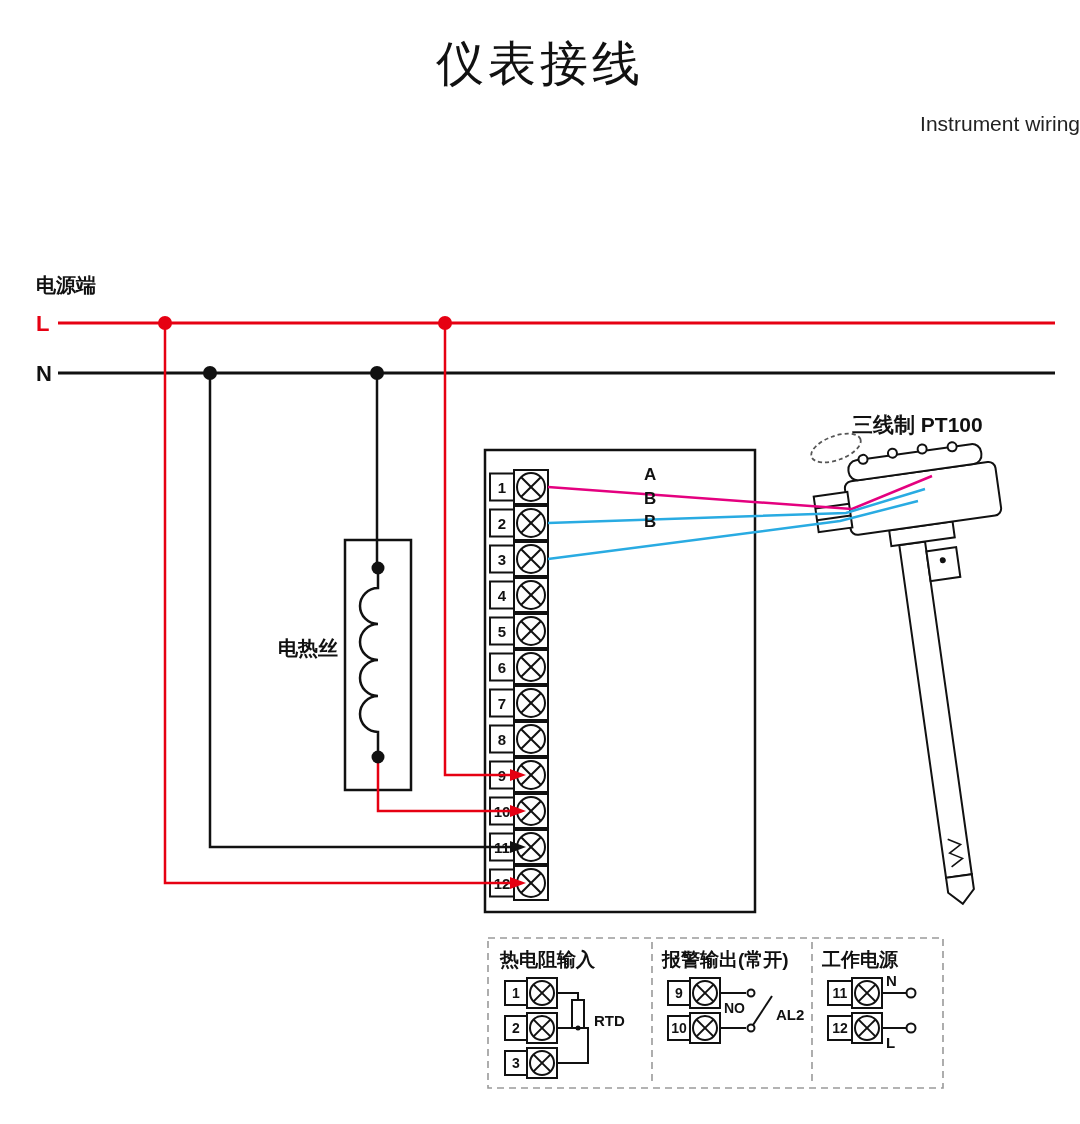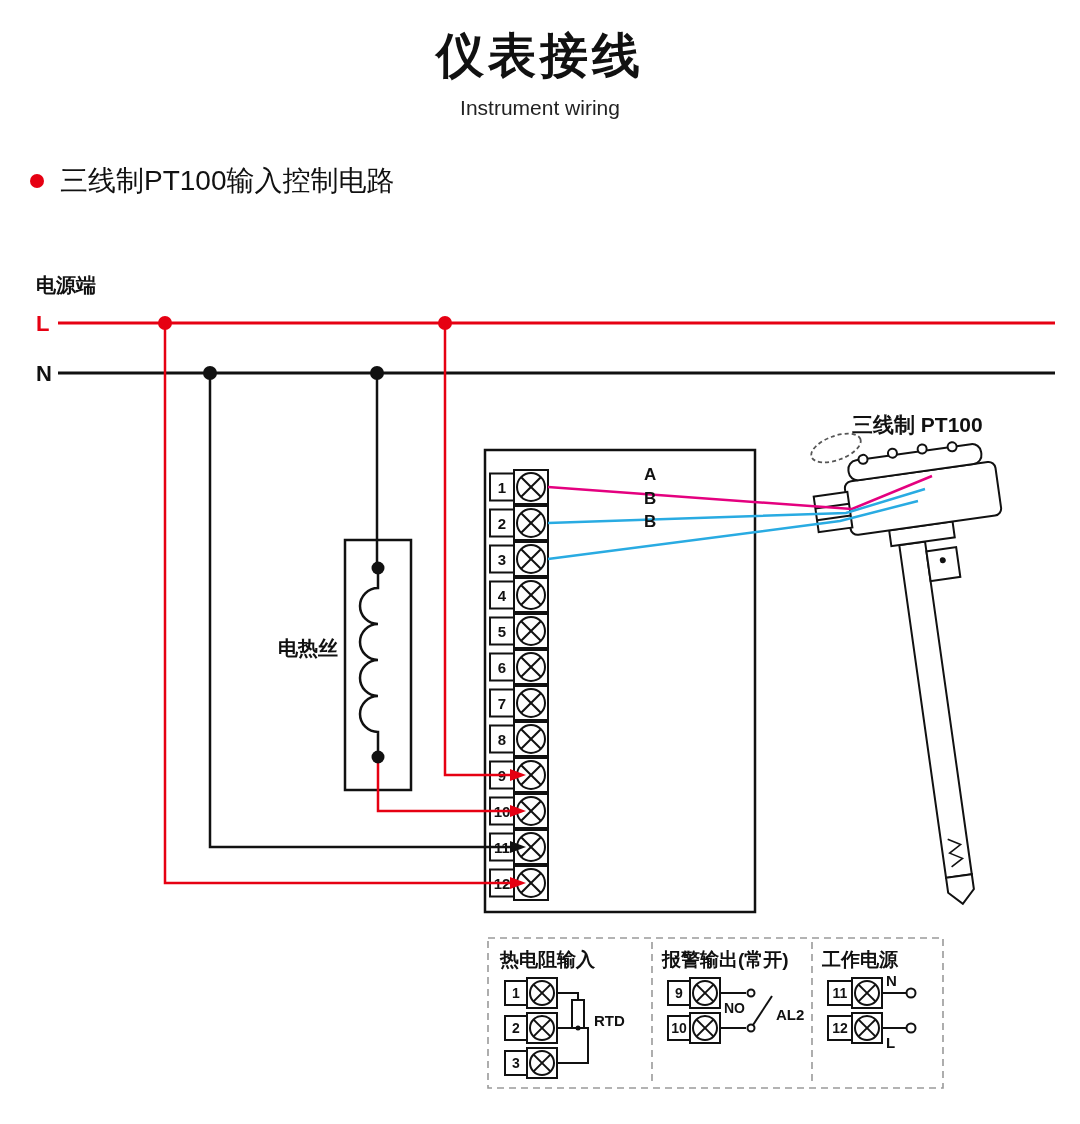--- a/index.html
+++ b/index.html
@@ -1,20 +1,20 @@
 <!DOCTYPE html>
 <html><head>
 <meta charset="utf-8">
 <style>
   html,body{margin:0;padding:0;background:#fff;}
   body{font-family:"Liberation Sans","DejaVu Sans",sans-serif;color:#111;}
   .canvas{position:relative;width:1080px;height:1124px;background:#fff;overflow:hidden;}
   .header{position:absolute;top:16px;left:0;width:100%;text-align:center;}
-  .page-title{margin:8px;font-size:48px;font-weight:700;letter-spacing:4px;color:#111;}
-  .page-subtitle{font-size:21px;color:#222;margin-top:2px;}
+  .page-title{margin:16px;font-size:48px;font-weight:400;letter-spacing:4px;color:#111;}
+  .page-subtitle{font-size:21px;color:#222;margin-top:2px;text-align:right;}
   .heading-row{position:absolute;top:162px;left:30px;display:flex;align-items:center;}
   .bullet{width:14px;height:14px;border-radius:50%;background:#e60012;margin-right:16px;flex:0 0 auto;}
   .section-heading{margin:0;font-size:28px;font-weight:500;color:#111;}
   .section-note{position:absolute;top:203px;left:60px;margin:0;font-size:22.5px;font-weight:700;color:#111;}
   svg{position:absolute;top:0;left:0;}
   svg text{fill:#111;font-family:"Liberation Sans","DejaVu Sans",sans-serif;}
   .k{stroke:#111;stroke-width:2.5;fill:none;}
   .k2{stroke:#111;stroke-width:2;fill:none;}
   .red{stroke:#e60012;stroke-width:3;fill:none;}
   .wire-red{stroke:#e60012;stroke-width:2.5;fill:none;}
@@ -43,24 +43,20 @@
 </head>
 <body>
 
 <div class="canvas">
 
   <div class="header">
     <h1 class="page-title">仪表接线</h1>
     <div class="page-subtitle">Instrument wiring</div>
   </div>
 
-  <div class="heading-row">
-    <span class="bullet"></span>
-    <h2 class="section-heading">三线制PT100输入控制电路</h2>
-  </div>
 
   <svg width="1080" height="1124" viewBox="0 0 1080 1124">
     <defs>
       <g id="screw">
         <rect x="-17" y="-17" width="34" height="34" class="k2 white"></rect>
         <circle r="14" class="k2 white"></circle>
         <line x1="-9.8" y1="-9.8" x2="9.8" y2="9.8" class="k2"></line>
         <line x1="-9.8" y1="9.8" x2="9.8" y2="-9.8" class="k2"></line>
       </g>
       <g id="screw-sm">

